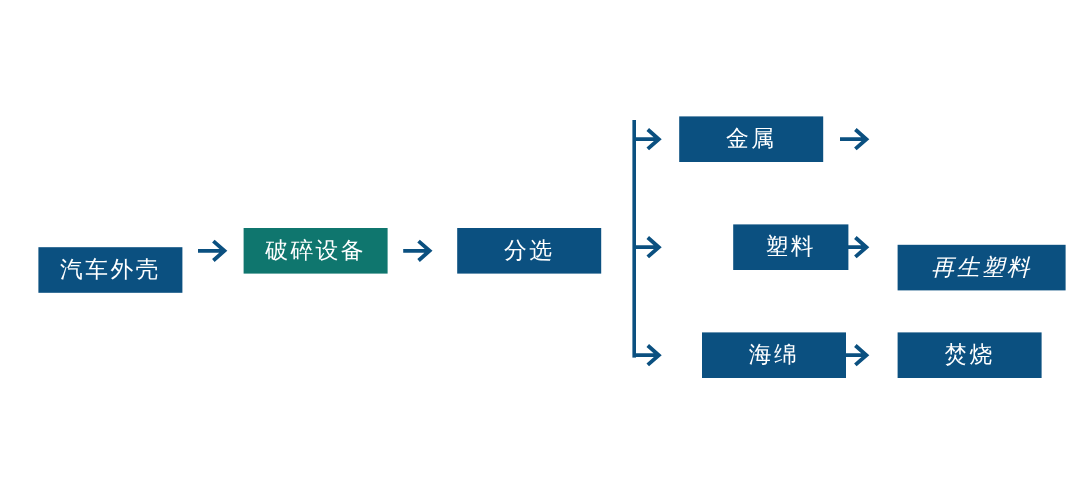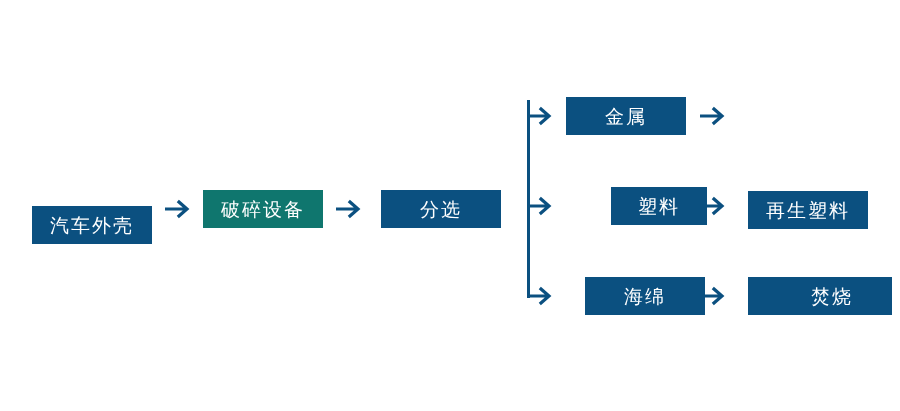--- a/index.html
+++ b/index.html
@@ -106,37 +106,37 @@
   <div class="node-box blue" style="left:566px; top:187px; width:96px; height:38px;margin-left:45px;">
     <span>塑料</span>
   </div>
 
   <span class="arrow" style="left:700px; top:195px;">
     <svg width="28" height="22" viewBox="0 0 28 22" aria-hidden="true">
       <path d="M1 11 H19 M14 4 L22 11 L14 18" fill="none" stroke="#0b5080" stroke-width="3.2" stroke-linecap="square" stroke-linejoin="miter"></path>
     </svg>
   </span>
 
-  <div class="node-box blue" style="left:748px; top:191px; width:120px; height:38px;">
+  <div class="node-box blue" style="left:748px; top:204px; width:140px; height:38px;font-style:italic;">
     <span>再生塑料</span>
   </div>
 
   <span class="arrow" style="left:529px; top:285px;">
     <svg width="26" height="22" viewBox="0 0 26 22" aria-hidden="true">
       <path d="M0 11 H17 M12 4 L20 11 L12 18" fill="none" stroke="#0b5080" stroke-width="3.2" stroke-linecap="square" stroke-linejoin="miter"></path>
     </svg>
   </span>
 
   <div class="node-box blue" style="left:566px; top:277px; width:120px; height:38px;margin-left:19px;">
     <span>海绵</span>
   </div>
 
   <span class="arrow" style="left:700px; top:285px;">
     <svg width="28" height="22" viewBox="0 0 28 22" aria-hidden="true">
       <path d="M1 11 H19 M14 4 L22 11 L14 18" fill="none" stroke="#0b5080" stroke-width="3.2" stroke-linecap="square" stroke-linejoin="miter"></path>
     </svg>
   </span>
 
-  <div class="node-box blue" style="left:748px; top:277px; width:120px; height:38px;padding-left:24px;">
+  <div class="node-box blue" style="left:748px; top:277px; width:120px; height:38px;">
     <span>焚烧</span>
   </div>
 
 </div>
 
 </body></html>

